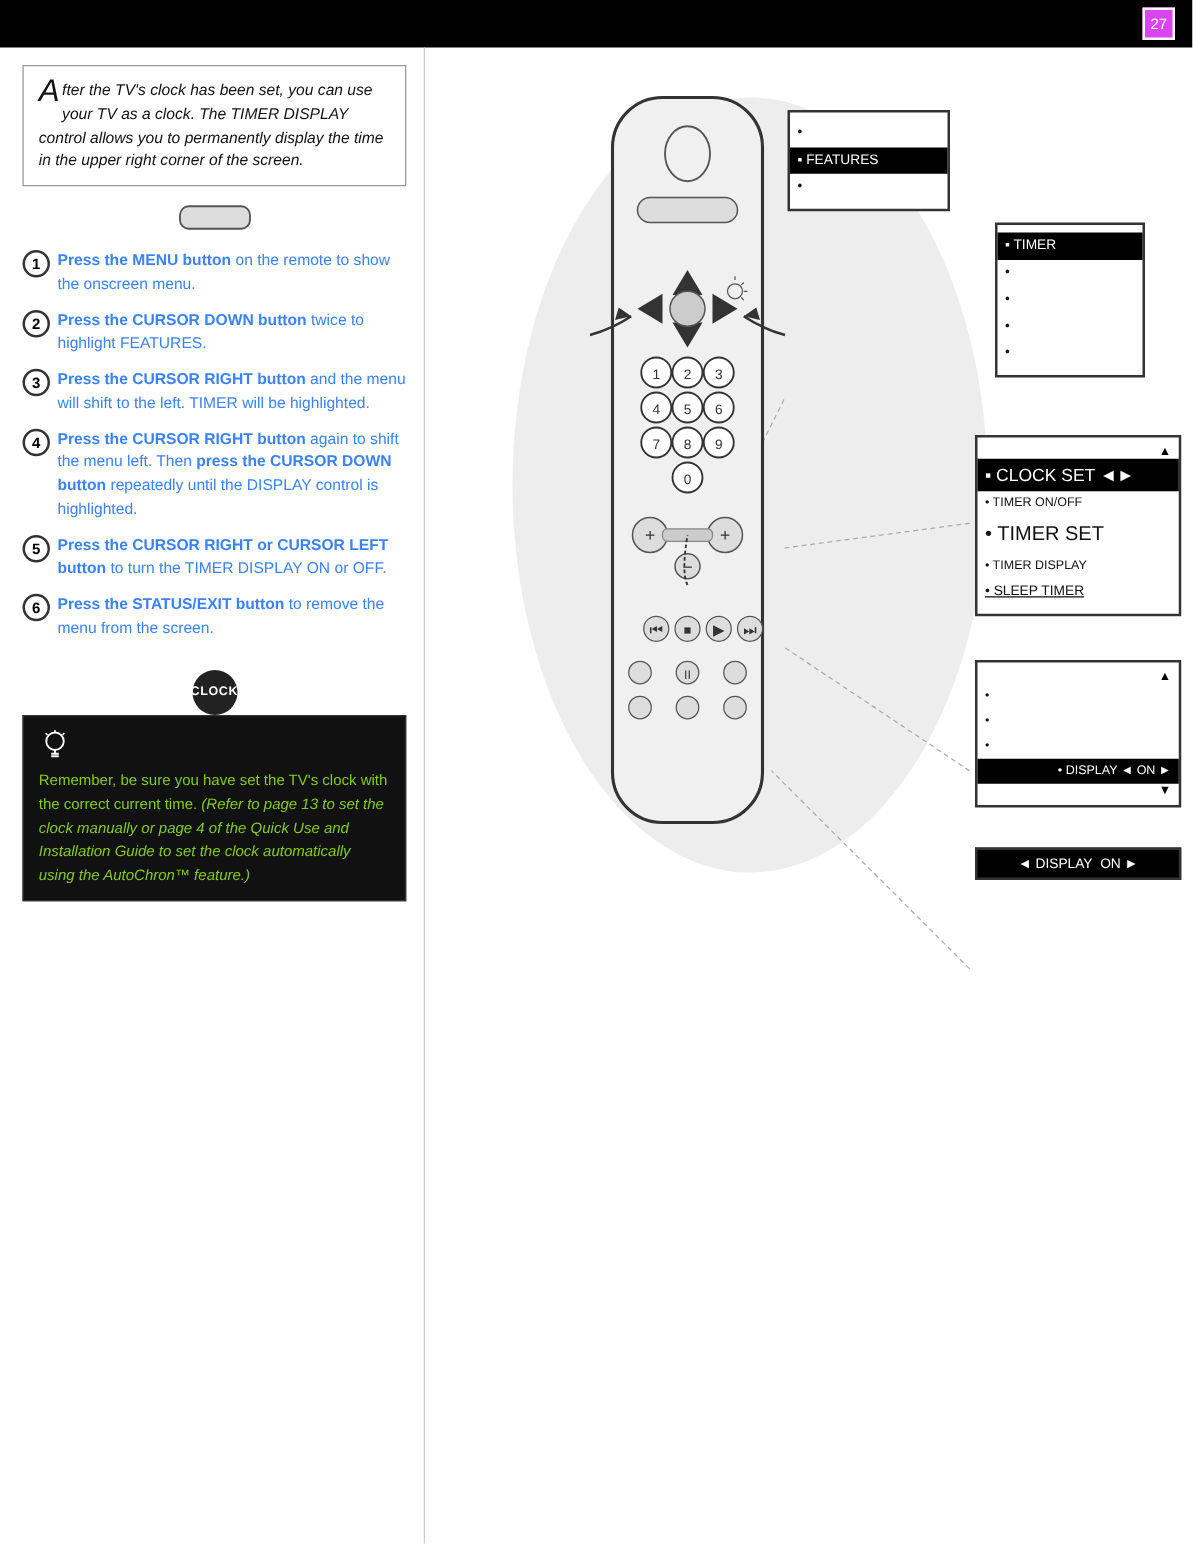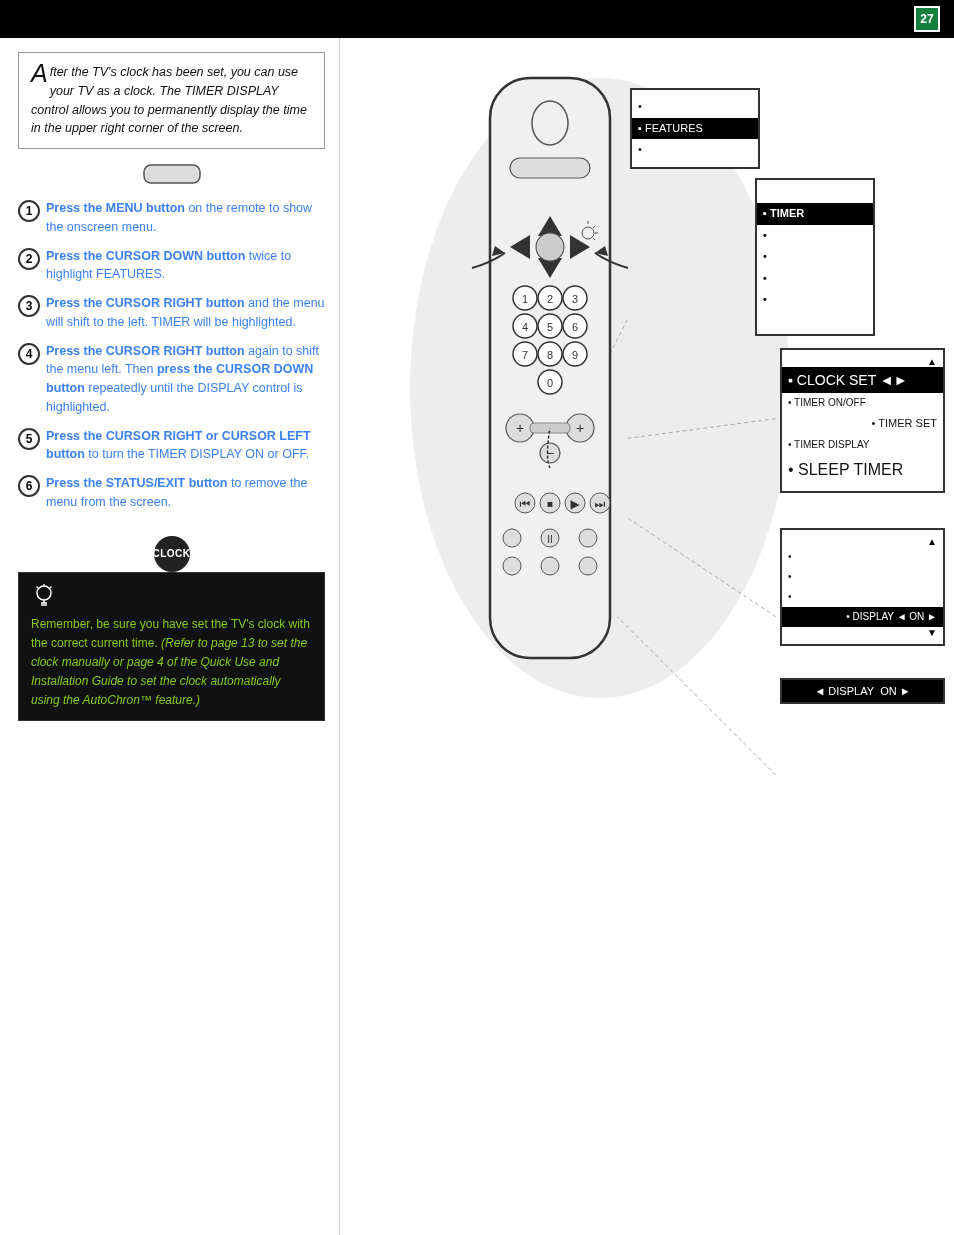--- a/index.html
+++ b/index.html
@@ -20,27 +20,27 @@
       position: absolute;
       top: 0; left: 0;
     }
     .page-number-box {
       position: absolute;
       top: 6px;
       right: 14px;
       width: 26px;
       height: 26px;
       border: 2px solid #fff;
-      background: #15803d;
+      background: #d946ef;
       color: #fff;
       display: flex;
       align-items: center;
       justify-content: center;
       font-size: 12px;
-      font-weight: bold;
+      font-weight: normal;
     }
     
     .main-content {
       position: absolute;
       top: 38px;
       left: 0;
       right: 0;
       bottom: 0;
       display: flex;
     }
@@ -259,35 +259,35 @@
     <svg style="position:absolute;left:60px;top:20px;width:420px;height:680px;z-index:0;" viewBox="0 0 420 680">
       <ellipse cx="200" cy="330" rx="190" ry="310" fill="#ccc" opacity="0.35"></ellipse>
     </svg>
 
     <div class="screen-box" style="left:290px;top:50px;width:130px;padding:6px 0;">
       <div class="menu-row normal">•</div>
       <div class="menu-row highlighted">▪ FEATURES</div>
       <div class="menu-row normal">•</div>
     </div>
 
-    <div class="screen-box" style="left:415px;top:140px;width:120px;padding:23px 0;font-weight:bold;">
+    <div class="screen-box" style="left:456px;top:140px;width:120px;padding:6px 0;">
       <div class="menu-row highlighted">▪ TIMER</div>
       <div class="menu-row normal">•</div>
       <div class="menu-row normal">•</div>
       <div class="menu-row normal">•</div>
       <div class="menu-row normal">•</div>
     </div>
 
     <div class="screen-box" style="left:440px;top:310px;width:165px;padding:6px 0;">
       <div style="text-align:right;padding-right:6px;font-size:10px;">▲</div>
       <div class="menu-row highlighted" style="font-size:14px;">▪ CLOCK SET ◄►</div>
       <div class="menu-row normal" style="font-size:10px;">• TIMER ON/OFF</div>
-      <div class="menu-row normal" style="font-size:11px;text-align:right;">• TIMER SET</div>
+      <div class="menu-row normal" style="font-size:16px;">• TIMER SET</div>
       <div class="menu-row normal" style="font-size:10px;">• TIMER DISPLAY</div>
-      <div class="menu-row normal" style="font-size:16px;">• SLEEP TIMER</div>
+      <div class="menu-row normal" style="font-size:11px;text-decoration:underline;">• SLEEP TIMER</div>
     </div>
 
     <div class="screen-box" style="left:440px;top:490px;width:165px;padding:6px 0;">
       <div style="text-align:right;padding-right:6px;font-size:10px;">▲</div>
       <div class="menu-row normal" style="font-size:10px;">•</div>
       <div class="menu-row normal" style="font-size:10px;">•</div>
       <div class="menu-row normal" style="font-size:10px;">•</div>
       <div class="menu-row highlighted" style="font-size:10px;text-align:right;">• DISPLAY ◄ ON ►</div>
       <div style="text-align:right;padding-right:6px;font-size:10px;">▼</div>
     </div>

